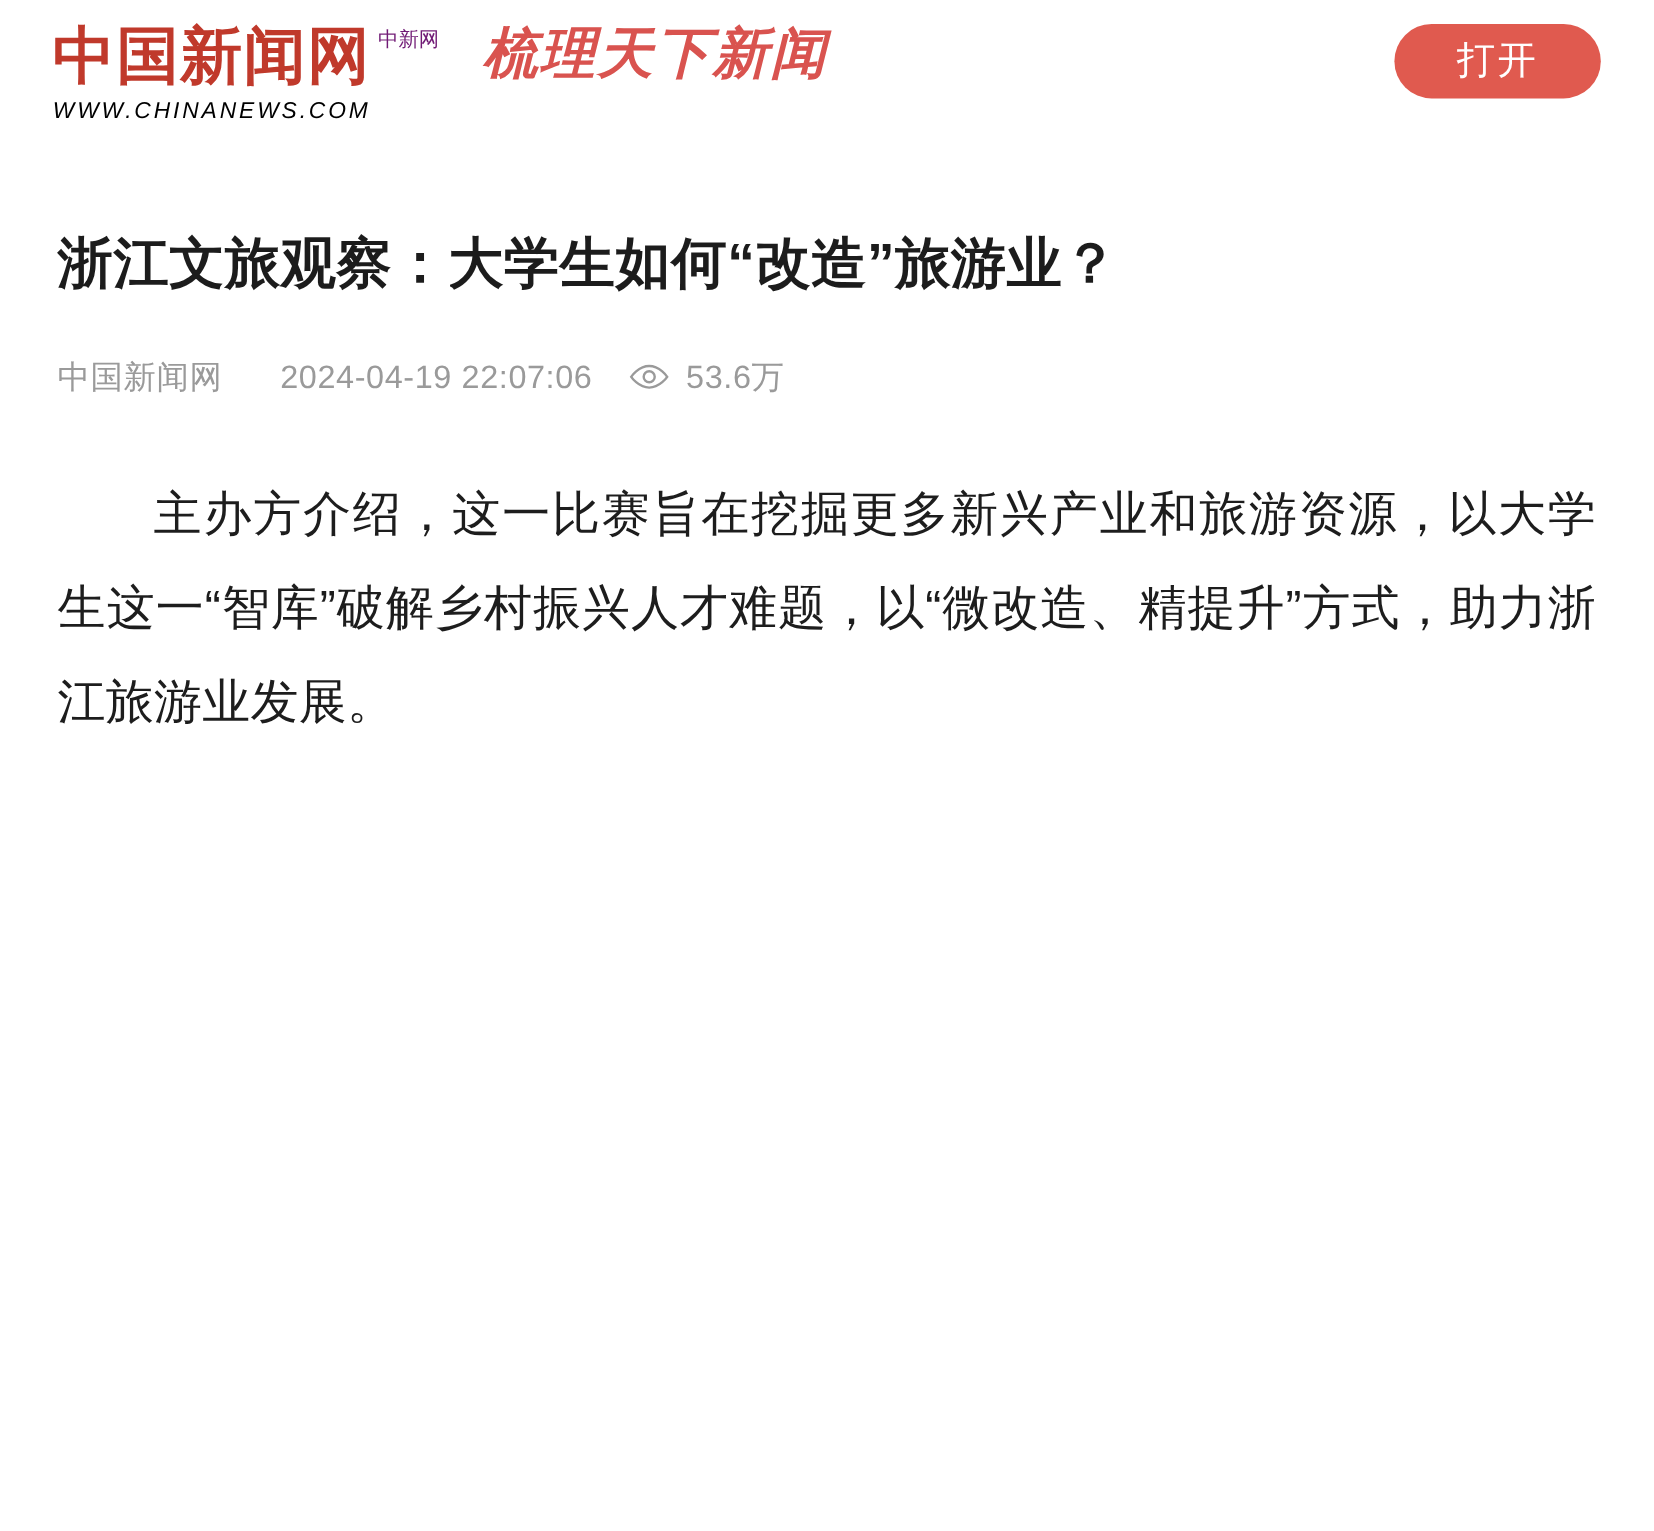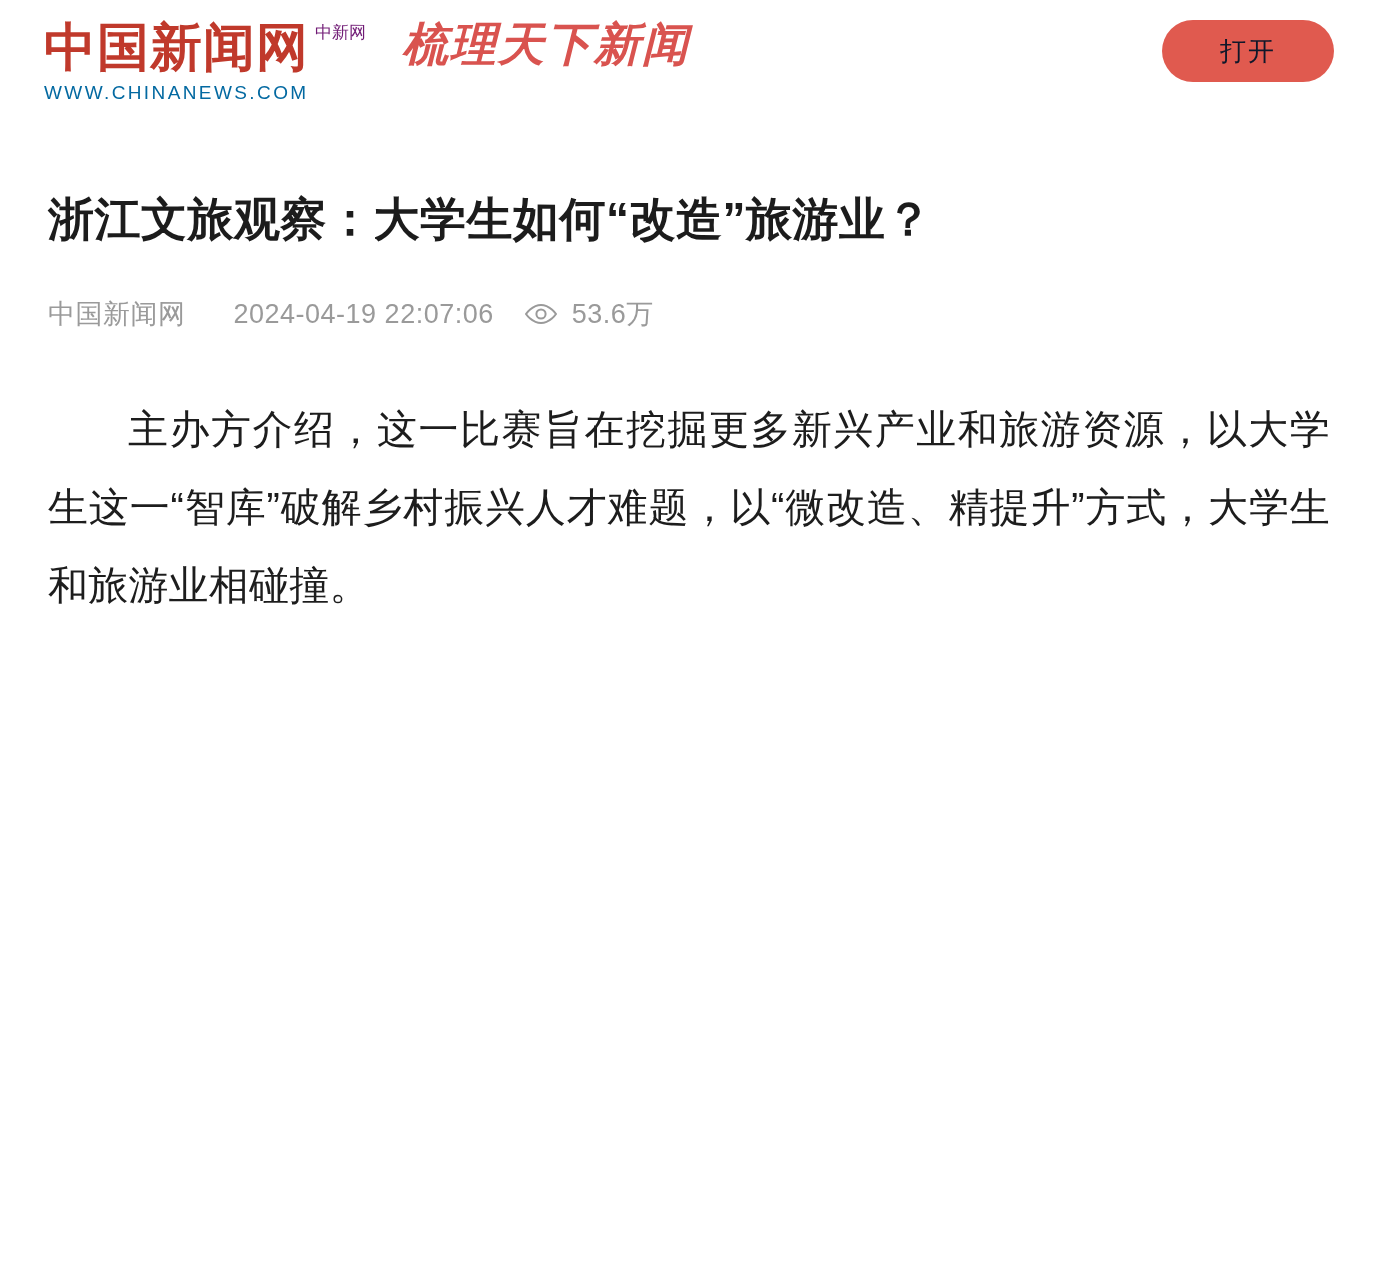--- a/index.html
+++ b/index.html
@@ -39,23 +39,24 @@
     font-size: 52px;
     line-height: 58px;
     letter-spacing: 1px;
     color: #c0392b;
     white-space: nowrap;
   }
   .brand-url {
     font-family: "Liberation Sans", sans-serif;
     font-size: 19px;
     letter-spacing: 2.4px;
-    color: #0369a1;
+    color: #000000;
     margin-top: 6px;
     white-space: nowrap;
+    font-style: italic;
   }
   .brand-sub {
     margin-left: 6px;
     margin-top: 4px;
     font-family: Liberation Sans, sans-serif;
     font-size: 17px;
     line-height: 21px;
     color: #701a75;
     white-space: nowrap;
   }
@@ -72,22 +73,22 @@
     white-space: nowrap;
   }
   .open-btn {
     position: absolute;
     right: 44px;
     top: 20px;
     width: 172px;
     height: 62px;
     border-radius: 31px;
     background: #e05a4f;
-    color: #0f172a;
-    font-size: 26px;
+    color: #ffffff;
+    font-size: 32px;
     letter-spacing: 2px;
     border: none;
     cursor: pointer;
     display: flex;
     align-items: center;
     justify-content: center;
     font-family: "Liberation Sans", sans-serif;
   }
 
   
@@ -159,15 +160,15 @@
     <span class="eye-icon">
       <svg width="34" height="22" viewBox="0 0 34 22" aria-hidden="true">
         <path d="M17 2 C26 2 32 11 32 11 C32 11 26 20 17 20 C8 20 2 11 2 11 C2 11 8 2 17 2 Z" fill="none" stroke="#9a9a9a" stroke-width="2"></path>
         <circle cx="17" cy="11" r="4.6" fill="none" stroke="#9a9a9a" stroke-width="2"></circle>
       </svg>
     </span>
     <span class="meta-views">53.6万</span>
   </div>
 
   <div class="body-text">
-    <p class="para">主办方介绍，这一比赛旨在挖掘更多新兴产业和旅游资源，以大学生这一“智库”破解乡村振兴人才难题，以“微改造、精提升”方式，大学生和旅游业相碰撞。</p>
+    <p class="para">主办方介绍，这一比赛旨在挖掘更多新兴产业和旅游资源，以大学生这一“智库”破解乡村振兴人才难题，以“微改造、精提升”方式，助力浙江旅游业发展。</p>
   </div>
 </div>
 
 </body></html>

